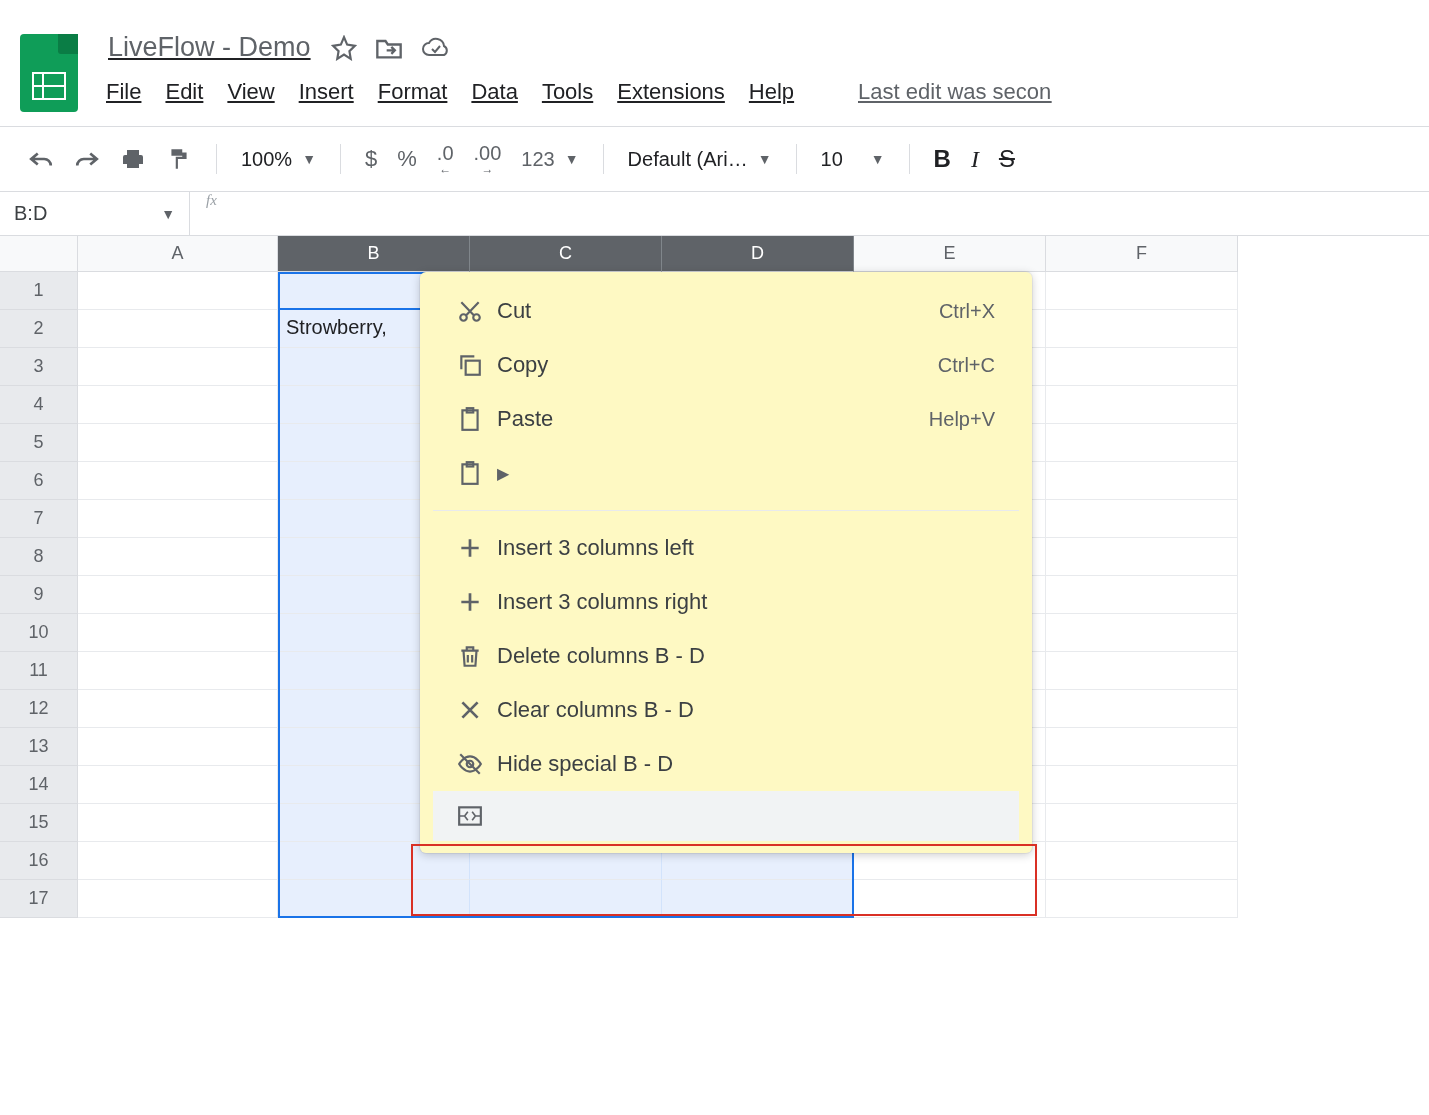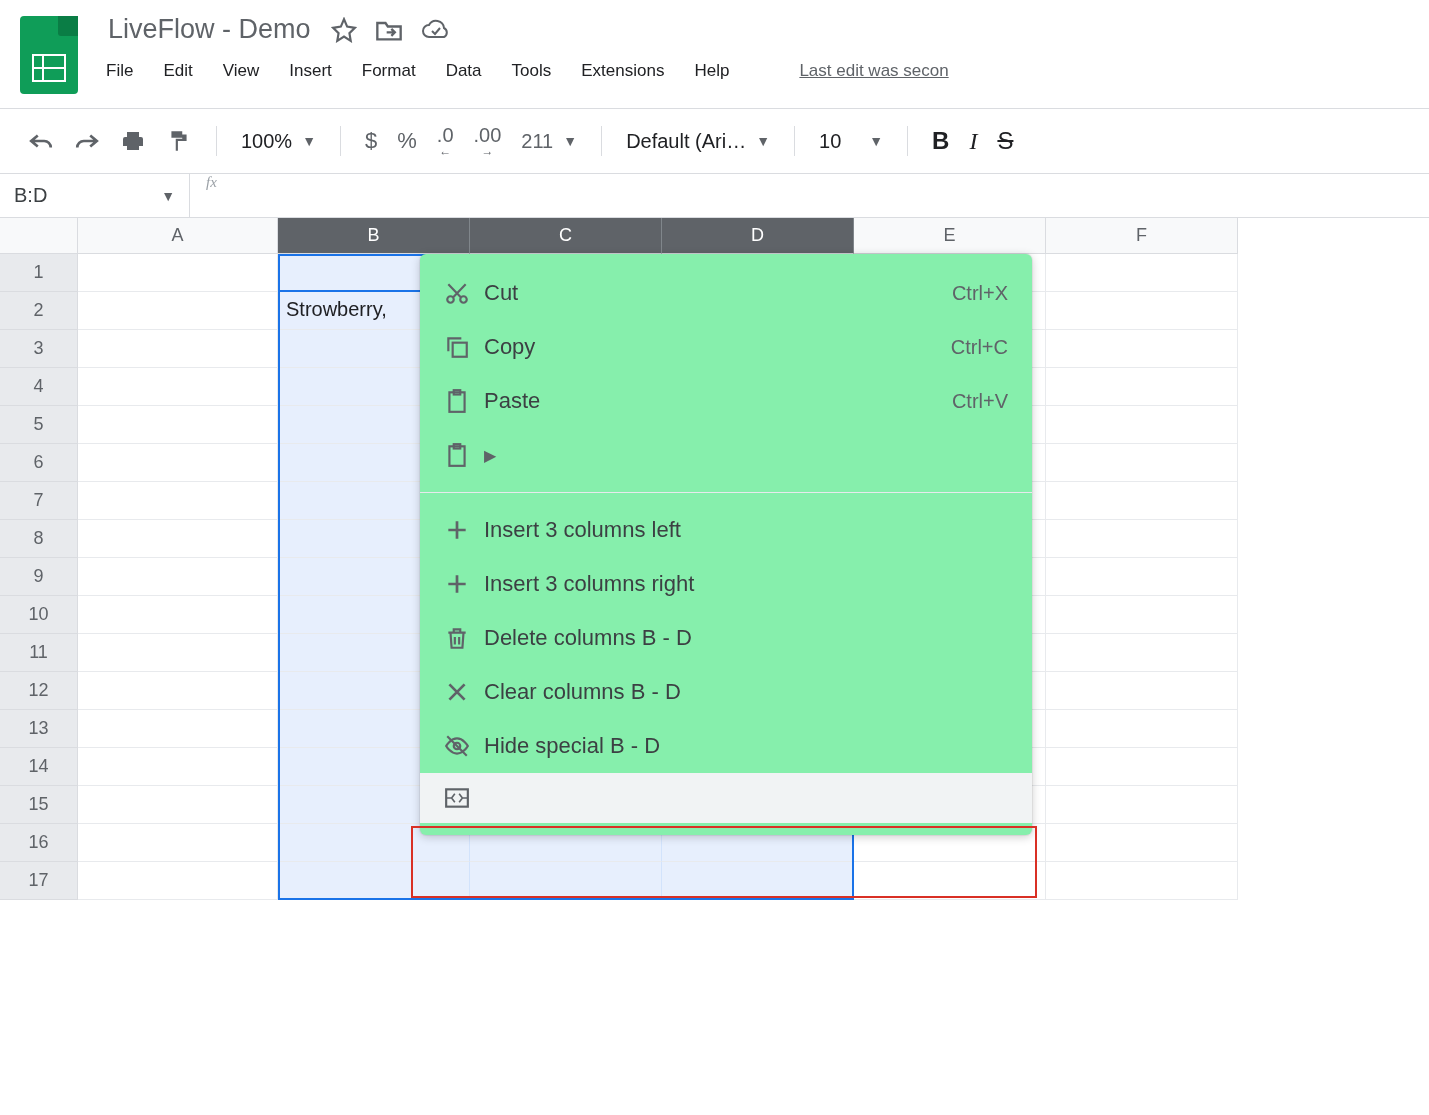--- a/index.html
+++ b/index.html
@@ -1,32 +1,32 @@
 <!DOCTYPE html>
 <html><head>
 <meta charset="utf-8">
 <style>
 * { box-sizing: border-box; margin: 0; padding: 0; }
 body { font-family: Arial, sans-serif; background: #fff; color: #202124; overflow: hidden; width: 1429px; height: 1115px; }
 
 
-.header { display: flex; align-items: flex-start; padding: 10px 20px 0 20px; }
+.header { display: flex; align-items: flex-start; padding: 28px 20px 0 20px; text-decoration: underline; }
 .logo { width: 58px; height: 78px; background: #0f9d58; border-radius: 4px; position: relative; margin-right: 28px; margin-top: 6px; }
 .logo::before { content: ''; position: absolute; top: 0; right: 0; width: 20px; height: 20px; background: #0a7d45; border-bottom-left-radius: 3px; }
 .logo-grid { position: absolute; top: 38px; left: 12px; width: 34px; height: 28px; }
 .logo-grid::before, .logo-grid::after { content: ''; position: absolute; background: #fff; }
 .logo-grid::before { width: 34px; height: 2px; top: 13px; box-shadow: 0 -13px 0 #fff, 0 13px 0 #fff; }
 .logo-grid::after { width: 2px; height: 28px; left: 10px; box-shadow: -10px 0 0 #fff, 22px 0 0 #fff; }
 
 .title-area { display: flex; flex-direction: column; }
 .title-row { display: flex; align-items: center; gap: 18px; }
 .doc-title { font-size: 27px; color: #5f6368; font-weight: 400; padding: 4px 2px; }
 .title-icon { color: #5f6368; display: flex; align-items: center; }
 
-.menubar { display: flex; gap: 30px; margin-top: 12px; font-size: 17px; color: #202124; align-items: center; }
+.menubar { display: flex; gap: 24px; margin-top: 12px; font-size: 22px; color: #202124; align-items: center; }
 .menubar span { cursor: pointer; }
 .last-edit { color: #5f6368; text-decoration: underline; margin-left: 40px; white-space: nowrap; }
 
 
 .toolbar { display: flex; align-items: center; padding: 12px 20px; border-top: 1px solid #dadce0; border-bottom: 1px solid #dadce0; margin-top: 14px; gap: 4px; font-size: 20px; color: #5f6368; }
 .toolbar-sep { width: 1px; height: 30px; background: #dadce0; margin: 0 12px; }
 .toolbar-btn { display: flex; align-items: center; padding: 4px 8px; cursor: pointer; }
 .toolbar-btn.zoom { font-size: 20px; color: #202124; }
 .toolbar-btn.font { font-size: 20px; color: #202124; min-width: 160px; justify-content: center; }
 .toolbar-btn.fontsize { font-size: 20px; color: #202124; min-width: 80px; justify-content: space-between; }
@@ -54,21 +54,21 @@
 .cells { position: relative; }
 .cell-row { display: flex; }
 .cell { height: 38px; border-right: 1px solid #e8eaed; border-bottom: 1px solid #e8eaed; }
 .cell.selcol { background: #e7effd; border-right: 1px solid #d2e3fc; }
 
 .sel-border { position: absolute; border: 2px solid #1a73e8; pointer-events: none; }
 
 .cell-text { padding: 6px 8px; font-size: 20px; color: #202124; white-space: nowrap; overflow: hidden; }
 
 
-.context-menu { position: absolute; background: #86efac; border-radius: 6px; box-shadow: 0 2px 10px rgba(0,0,0,0.2), 0 0 0 1px rgba(0,0,0,0.05); width: 612px; padding: 12px 0; font-size: 22px; color: #3c4043; }
+.context-menu { position: absolute; background: #fef9c3; border-radius: 6px; box-shadow: 0 2px 10px rgba(0,0,0,0.2), 0 0 0 1px rgba(0,0,0,0.05); width: 612px; padding: 12px 13px; font-size: 22px; color: #3c4043; }
 .menu-item { display: flex; align-items: center; padding: 14px 24px; cursor: pointer; }
 .menu-item.highlighted { background: #f1f3f4; }
 .menu-icon { width: 40px; display: flex; align-items: center; color: #5f6368; }
 .menu-label { flex: 1; }
 .menu-shortcut { color: #5f6368; font-size: 20px; }
 .menu-arrow { color: #5f6368; font-size: 16px; }
 .menu-sep { height: 1px; background: #e8eaed; margin: 10px 0; }
 .highlight-box { border: 2px solid #d93025; position: absolute; pointer-events: none; }
 
 svg { display: block; }
@@ -147,21 +147,21 @@
   <span class="toolbar-btn" style="font-size:22px;color:#5f6368">%</span>
   <span class="toolbar-btn" style="font-size:20px;color:#5f6368;flex-direction:column;line-height:1">
     <span>.0</span>
       <span style="font-size:12px">←</span>
   </span>
   <span class="toolbar-btn" style="font-size:20px;color:#5f6368;flex-direction:column;line-height:1">
     <span>.00</span>
       <span style="font-size:12px">→</span>
   </span>
   <span class="toolbar-btn" style="font-size:20px;color:#5f6368">
-    <span>211</span>
+    <span>123</span>
       <span class="dd-arrow">▼</span>
   </span>
   <div class="toolbar-sep"></div>
   <span class="toolbar-btn font">
     <span>Default (Ari…</span>
       <span class="dd-arrow">▼</span>
   </span>
   <div class="toolbar-sep"></div>
   <span class="toolbar-btn fontsize">
     <span>10</span>
@@ -384,21 +384,21 @@
           <span class="menu-shortcut">Ctrl+C</span>
         </div>
         <div class="menu-item">
           <span class="menu-icon">
             <svg width="26" height="26" viewBox="0 0 24 24" fill="none" stroke="#5f6368" stroke-width="2">
               <rect x="5" y="4" width="14" height="18"></rect>
               <rect x="9" y="2" width="6" height="4"></rect>
             </svg>
           </span>
           <span class="menu-label">Paste</span>
-          <span class="menu-shortcut">Ctrl+V</span>
+          <span class="menu-shortcut">Help+V</span>
         </div>
         <div class="menu-item">
           <span class="menu-icon">
             <svg width="26" height="26" viewBox="0 0 24 24" fill="none" stroke="#5f6368" stroke-width="2">
               <rect x="5" y="4" width="14" height="18"></rect>
               <rect x="9" y="2" width="6" height="4"></rect>
             </svg>
           </span>
           <span class="menu-arrow">▶</span>
         </div>

